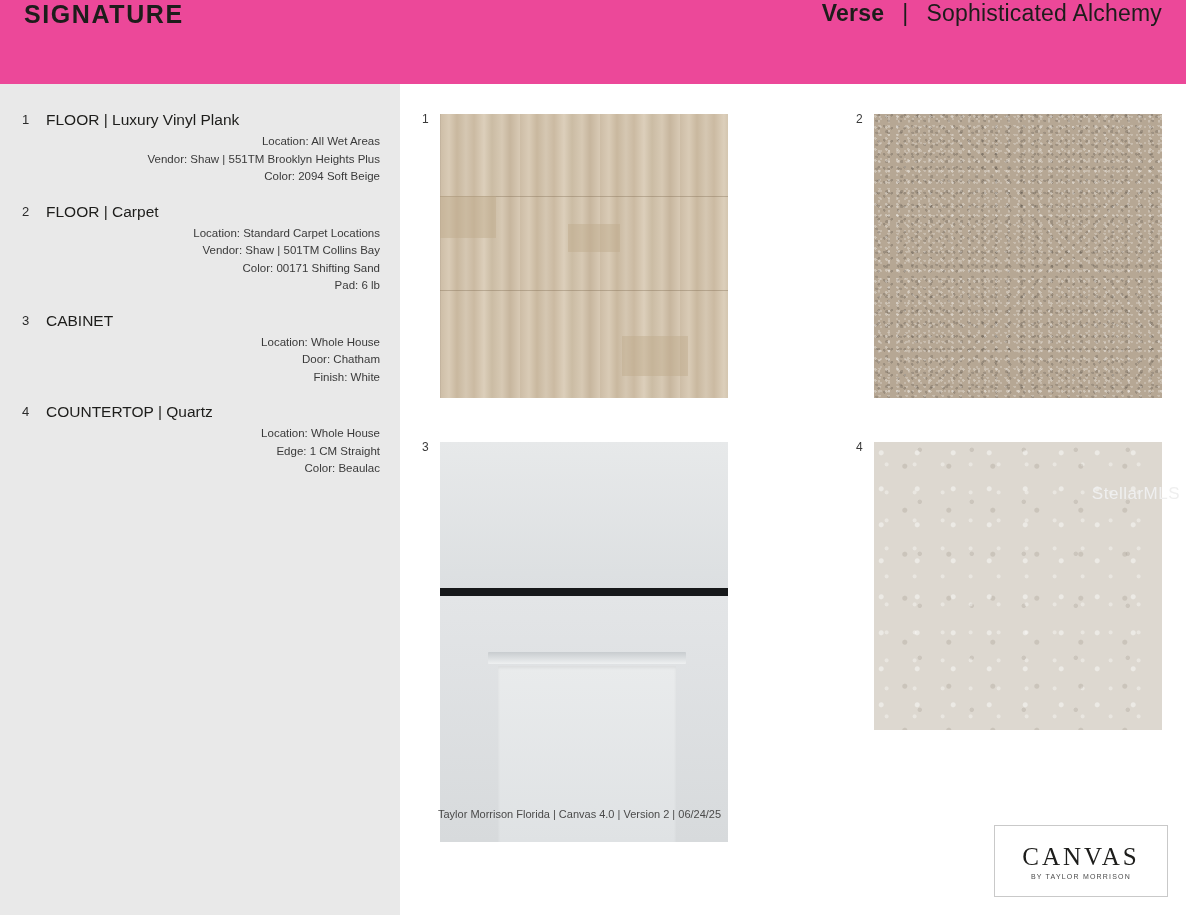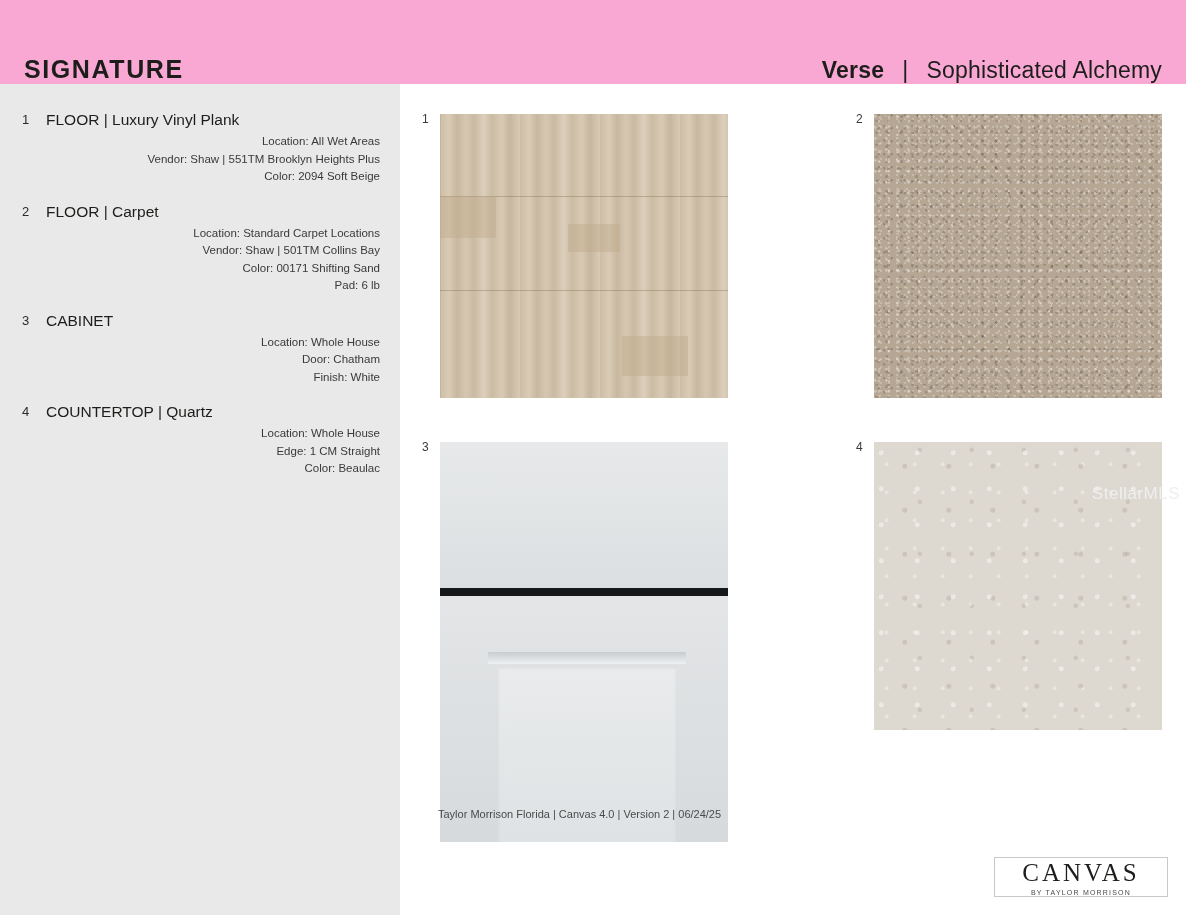--- a/index.html
+++ b/index.html
@@ -8,22 +8,22 @@
     font-family: "Liberation Sans", sans-serif;
     background: #ffffff;
     overflow: hidden;
   }
   .page { position: relative; width: 1186px; height: 915px; background:#ffffff; }
 
   
   .header {
     position: absolute; top: 0; left: 0;
     width: 1186px; height: 84px;
-    background: #f9a8d4;
-    display: flex; align-items: flex-end; justify-content: space-between;
+    background: #ec4899;
+    display: flex; align-items: flex-start; justify-content: space-between;
     padding: 0 24px 0 24px;
   }
   .brand {
     font-size: 25px; font-weight: bold; letter-spacing: 1.6px;
     color: #1d1d1b;
   }
   .collection {
     font-size: 23px; color: #1d1d1b; letter-spacing: 0.2px;
     display: flex; align-items: baseline; gap: 12px;
   }
@@ -121,21 +121,21 @@
     font-size: 17px; color: #efefef; letter-spacing: 0.5px; margin-top: 32px;
   }
 
   .footer-note {
     position: absolute; left: 438px; top: 808px;
     font-size: 11px; color: #4a4a4a;
   }
 
   .canvas-logo {
     position: absolute; right: 18px; bottom: 18px;
-    width: 174px; height: 40px;
+    width: 174px; height: 72px;
     border: 1px solid #c9c9c9; background: #ffffff;
     display: flex; flex-direction: column; align-items: center; justify-content: center;
   }
   .canvas-logo .cl-main { font-family: "Liberation Serif", serif; font-size: 25px; letter-spacing: 3px; color:#1d1d1b; }
   .canvas-logo .cl-sub { font-size: 7px; letter-spacing: 1.2px; color:#4a4a4a; margin-top: 2px; }
 </style>
 </head>
 <body>
 
 <div class="page">

